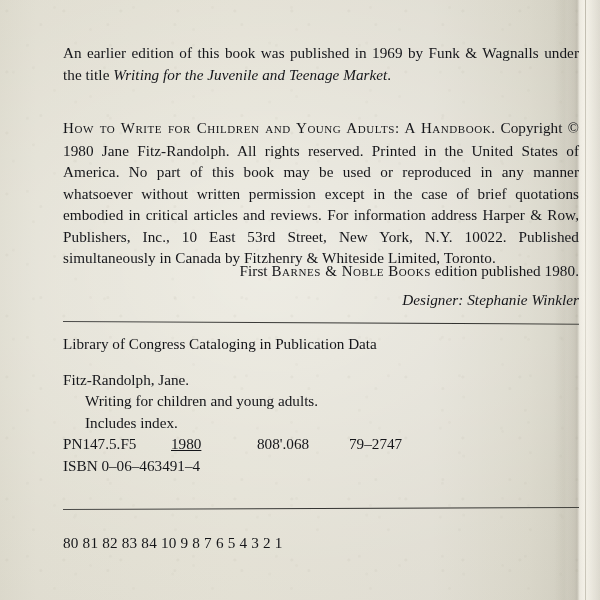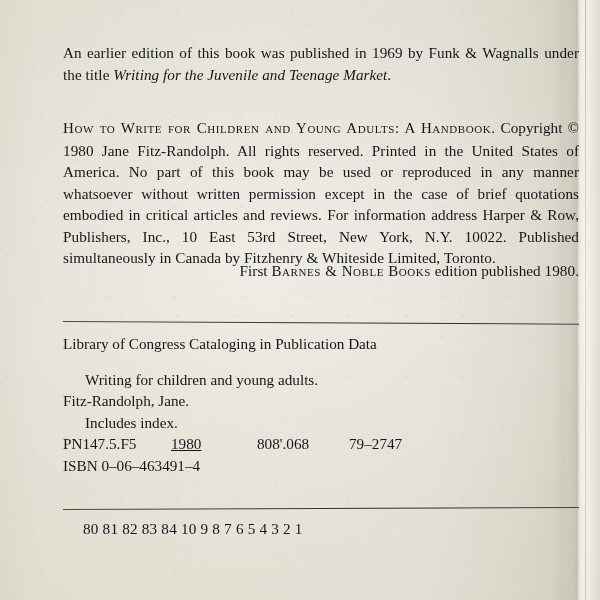--- a/index.html
+++ b/index.html
@@ -161,39 +161,42 @@
     </div>
 
     <div class="blk" style="top:117px;">
       <p class="para"><span class="sc">How to Write for Children and Young Adults: A Handbook</span><span>. Copyright </span><span class="copysym">©</span><span> 1980 Jane Fitz-Randolph. All rights reserved. Printed in the United States of America. No part of this book may be used or reproduced in any manner whatsoever without written permission except in the case of brief quotations embodied in critical articles and reviews. For information address Harper &amp; Row, Publishers, Inc., 10 East 53rd Street, New York, N.Y. 10022. Published simultaneously in Canada by Fitzhenry &amp; Whiteside Limited, Toronto.</span></p>
     </div>
 
     <div class="blk" style="top:260px;">
       <p class="para nojust"><span>First </span><span class="sc">Barnes &amp; Noble Books</span><span> edition published 1980.</span></p>
     </div>
 
+    <div class="blk" style="top:289px;">
+      <p class="para nojust it">Designer: Stephanie Winkler</p>
+    </div>
 
     <div class="rule" id="rule-top" style="top:321px;">
         <i></i>
       </div>
 
     <div class="blk" style="top:333px;">
       <p class="cip-line">Library of Congress Cataloging in Publication Data</p>
     </div>
 
     <div class="blk" style="top:369px;">
+      <p class="cip-line">Fitz-Randolph, Jane.</p>
       <p class="cip-line ind">Writing for children and young adults.</p>
-      <p class="cip-line">Fitz-Randolph, Jane.</p>
       <p class="cip-line ind">Includes index.</p>
       <p class="cip-line"><span class="callnum"><span class="c1">PN147.5.F5</span><span class="c2">1980</span><span class="c3">808'.068</span><span>79–2747</span></span></p>
       <p class="cip-line">ISBN 0–06–463491–4</p>
     </div>
 
     <div class="rule" id="rule-bottom" style="top:509px;">
         <i></i>
       </div>
 
-    <div class="blk" style="top:518px;margin-left:20px;">
+    <div class="blk" style="top:532px;">
       <p id="printline">80  81  82  83  84   10  9  8  7  6  5  4  3  2  1</p>
     </div>
 
   </div>
 </div>
 
 </body></html>

